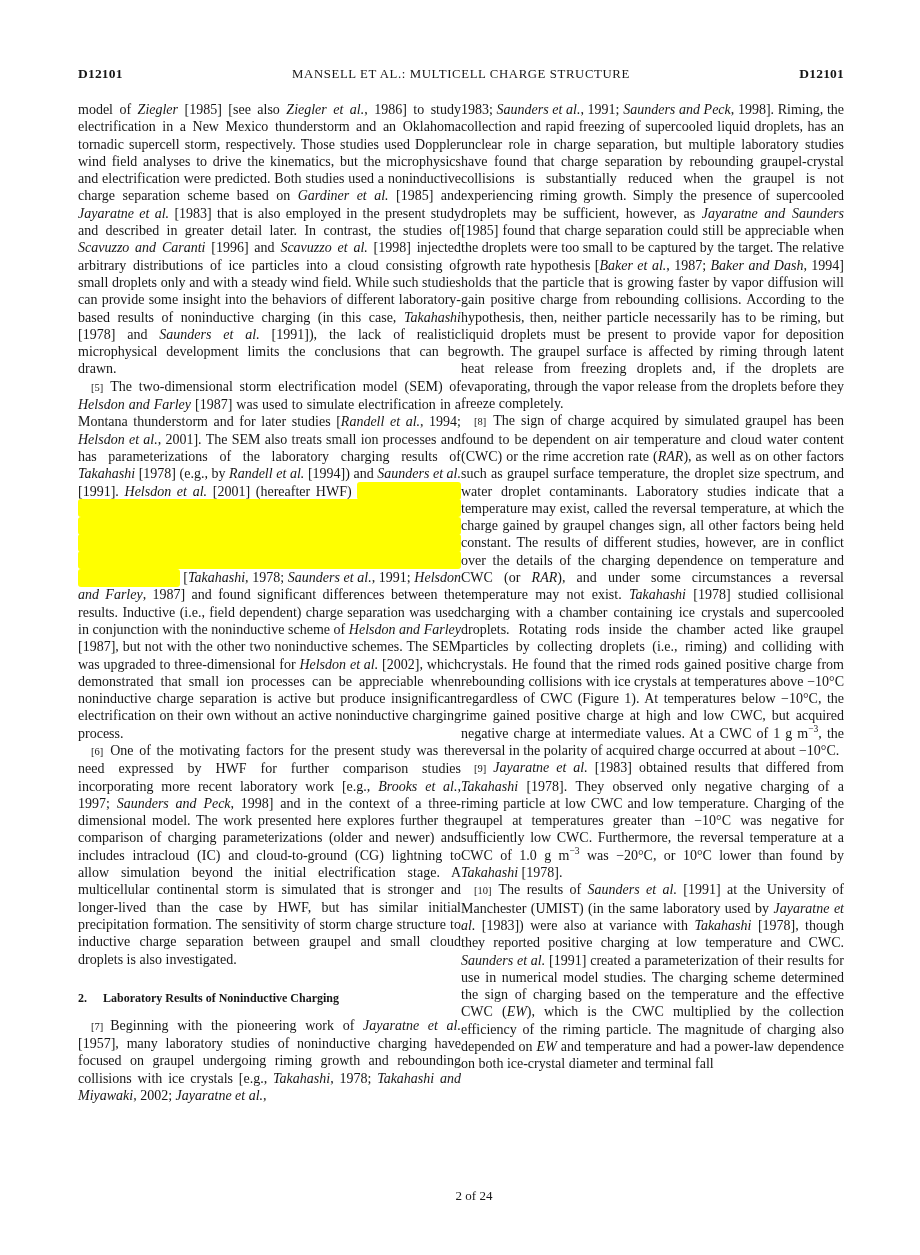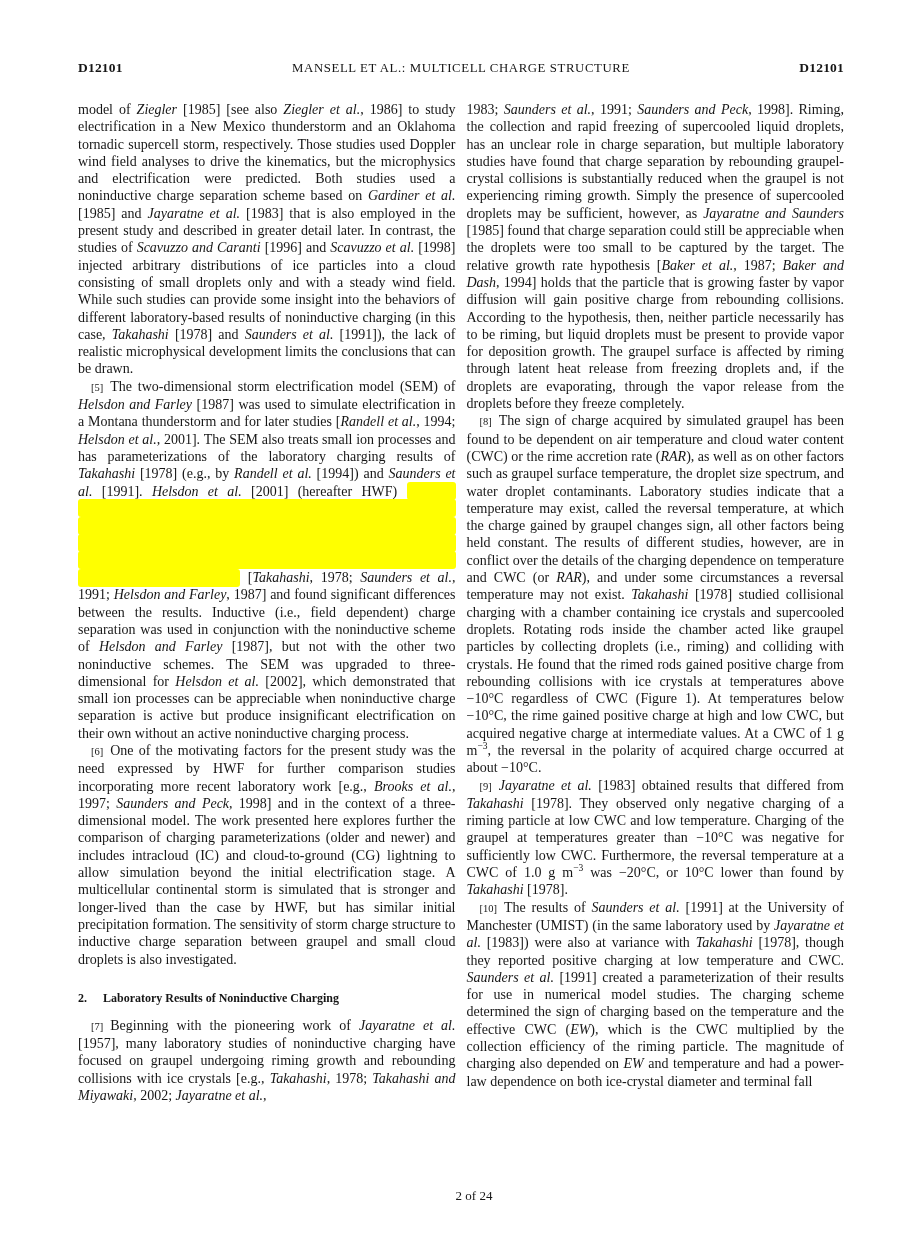--- a/index.html
+++ b/index.html
@@ -6,29 +6,29 @@
   html, body { margin: 0; padding: 0; }
   body {
     width: 920px; height: 1255px;
     background: #ffffff;
     font-family: "Liberation Serif", serif;
     color: #161616;
     overflow: hidden;
     position: relative;
   }
   .header {
-    position: absolute; top: 60px; left: 78px; width: 766px;
+    position: absolute; top: 66px; left: 78px; width: 766px;
     display: flex; align-items: baseline; justify-content: space-between;
     font-size: 13.5px;
   }
   .doc-id { font-weight: bold; letter-spacing: 0.2px; }
   .running-title { font-size: 12.8px; letter-spacing: 0.6px; }
   .cols {
     position: absolute; top: 101px; left: 78px; width: 766px;
-    display: flex; gap: 11px;
+    display: flex; 
   }
   .col {
     width: 50%;
     text-align: justify;
     font-size: 14px;
     line-height: 17.3px;
   }
   .para { margin: 0; }
   .para.indent { text-indent: 13px; }
   .pnum { font-size: 10.5px; }

